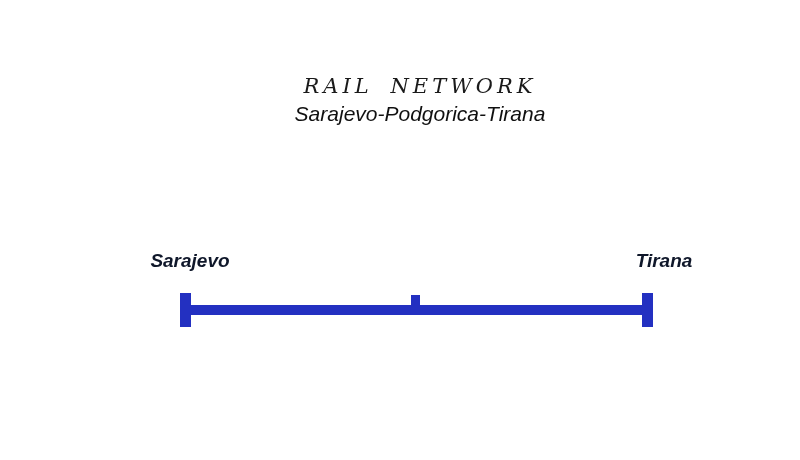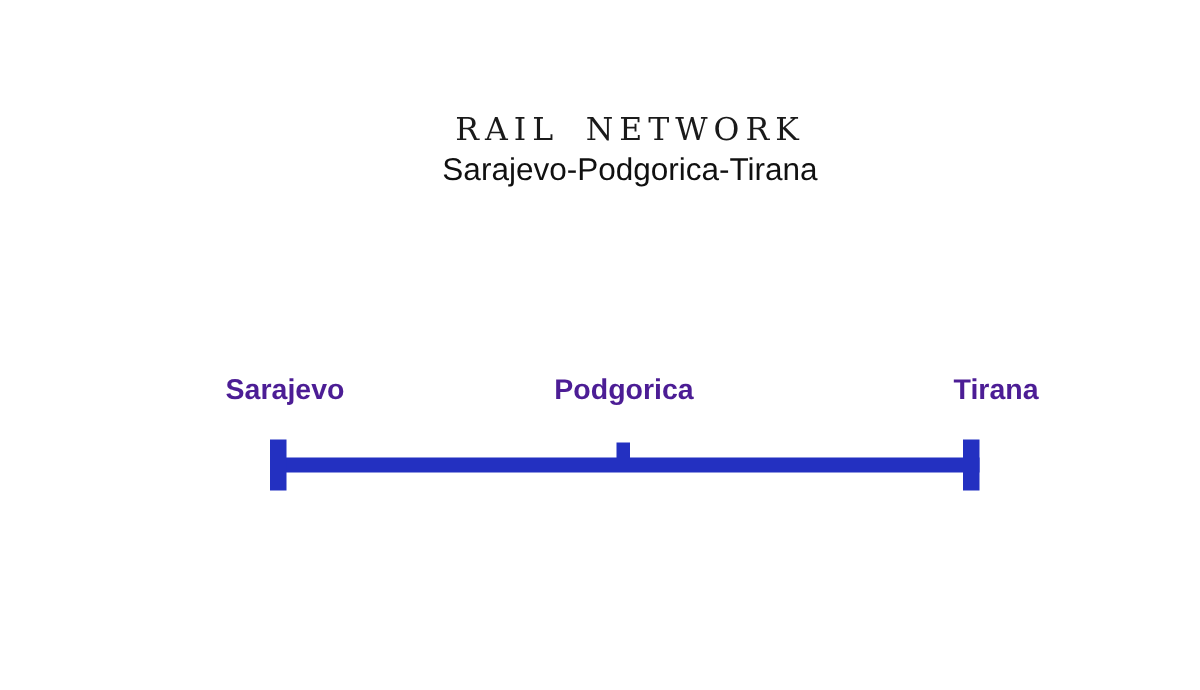--- a/index.html
+++ b/index.html
@@ -7,20 +7,21 @@
     padding: 0;
     background: #ffffff;
   }
   #stage {
     position: relative;
     width: 800px;
     height: 460px;
     background: #ffffff;
     overflow: hidden;
     font-family: "Liberation Sans", sans-serif;
+    font-style: italic;
   }
 
   
   .header {
     position: absolute;
     top: 74px;
     left: 20px;           
     width: 800px;
     text-align: center;
   }
@@ -43,21 +44,21 @@
   }
 
   
   .station-label {
     position: absolute;
     top: 250px;
     transform: translateX(-50%);
     font-family: "Liberation Sans", sans-serif;
     font-size: 19px;
     font-weight: 700;
-    color: #4c1d95;
+    color: #0f172a;
     white-space: nowrap;
   }
   .label-sarajevo  { left: 190px; }
   .label-podgorica { left: 416px; }
   .label-tirana    { left: 664px; }
 
   .rail-line {
     position: absolute;
     left: 180px;
     top: 305px;
@@ -88,21 +89,20 @@
 <body>
 
 <div id="stage">
 
   <div class="header">
     <div class="title">RAIL NETWORK</div>
     <div class="subtitle">Sarajevo-Podgorica-Tirana</div>
   </div>
 
   <span class="station-label label-sarajevo">Sarajevo</span>
-  <span class="station-label label-podgorica">Podgorica</span>
   <span class="station-label label-tirana">Tirana</span>
 
   <div class="rail-line"></div>
   <div class="terminus-cap cap-left"></div>
   <div class="terminus-cap cap-right"></div>
   <div class="station-tick"></div>
 
 </div>
 
 </body></html>

